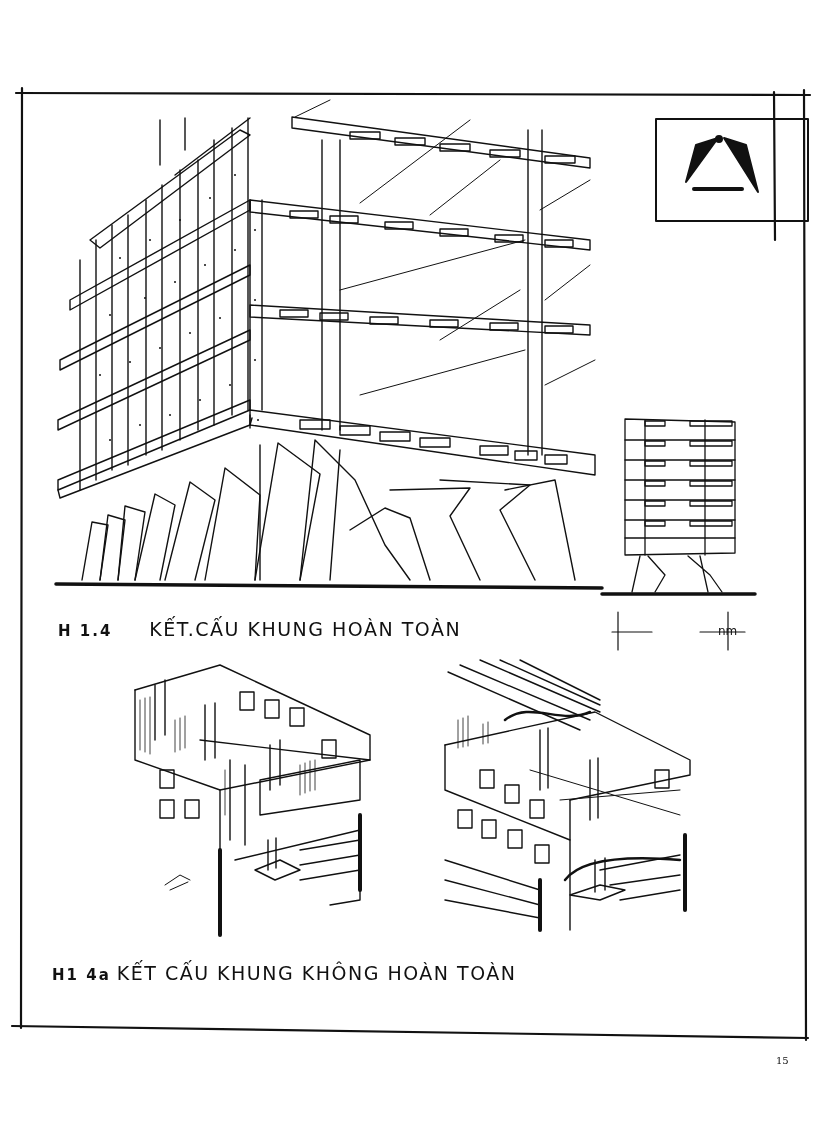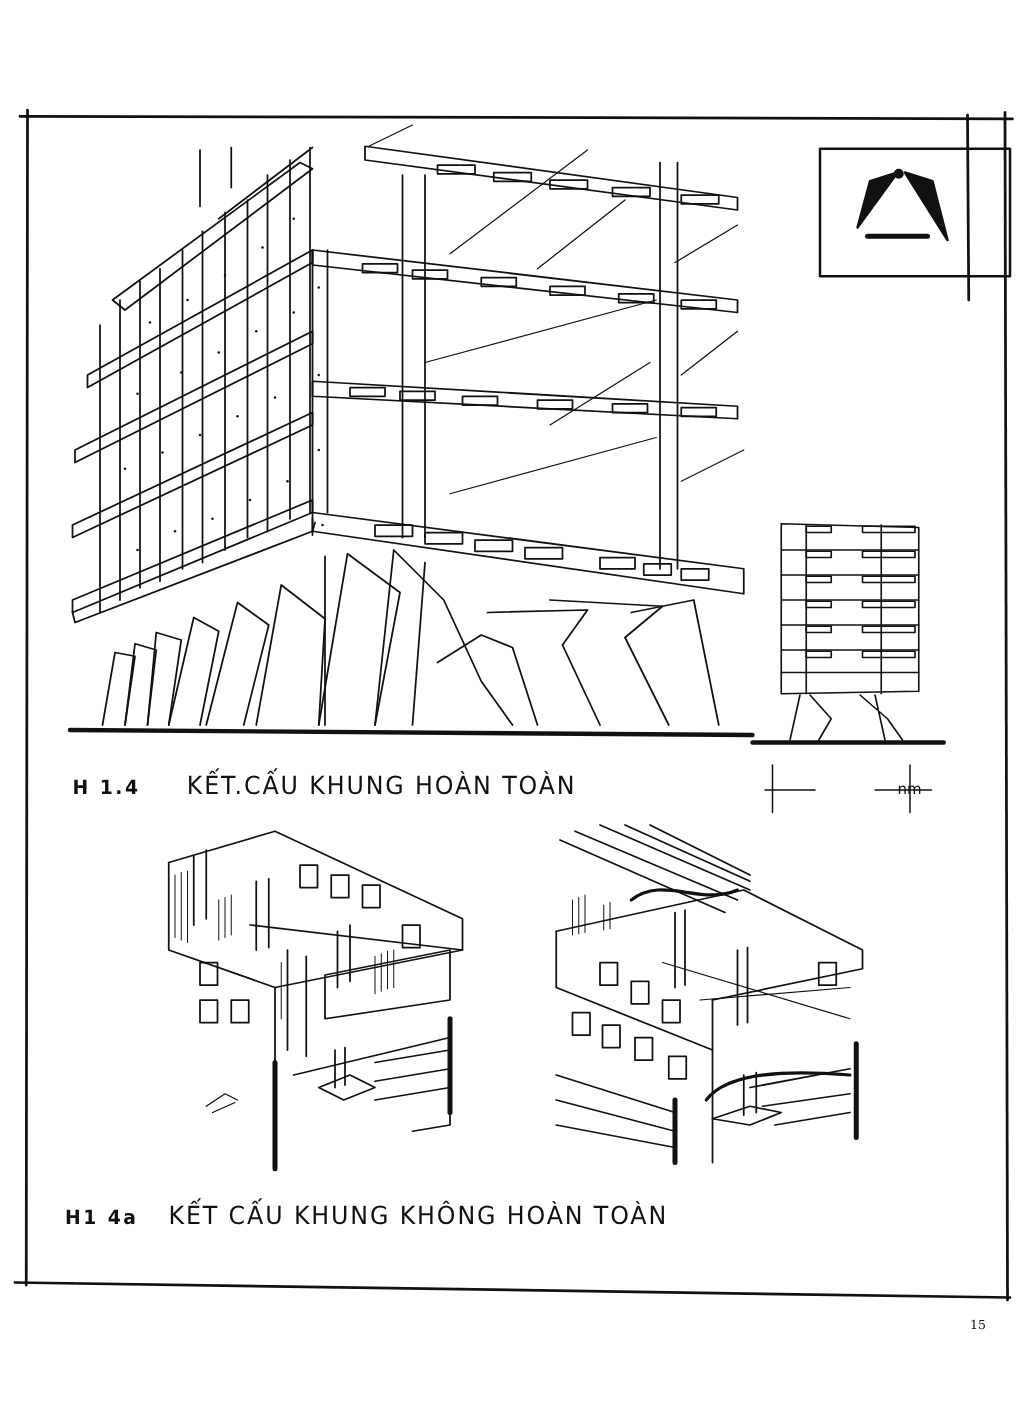--- a/index.html
+++ b/index.html
@@ -283,16 +283,16 @@
   </g>
 </svg>
 
 <div class="caption" style="left:58px; top:618px;">
   <span class="cap-fig">H 1.4</span><span>KẾT.CẤU KHUNG HOÀN TOÀN</span>
 </div>
 
 <div class="scale-label" style="left:700px; top:624px;margin-left:18px;">nm</div>
 
 <div class="caption" style="left:52px; top:962px;">
-  <span class="cap-fig" style="margin-right:24px;">H1 4a</span><span>KẾT CẤU KHUNG KHÔNG HOÀN TOÀN</span>
+  <span class="cap-fig" style="margin-right:6px;">H1 4a</span><span>KẾT CẤU KHUNG KHÔNG HOÀN TOÀN</span>
 </div>
 
 <div class="page-number" style="left:776px; top:1055px;">15</div>
 
 </body></html>

